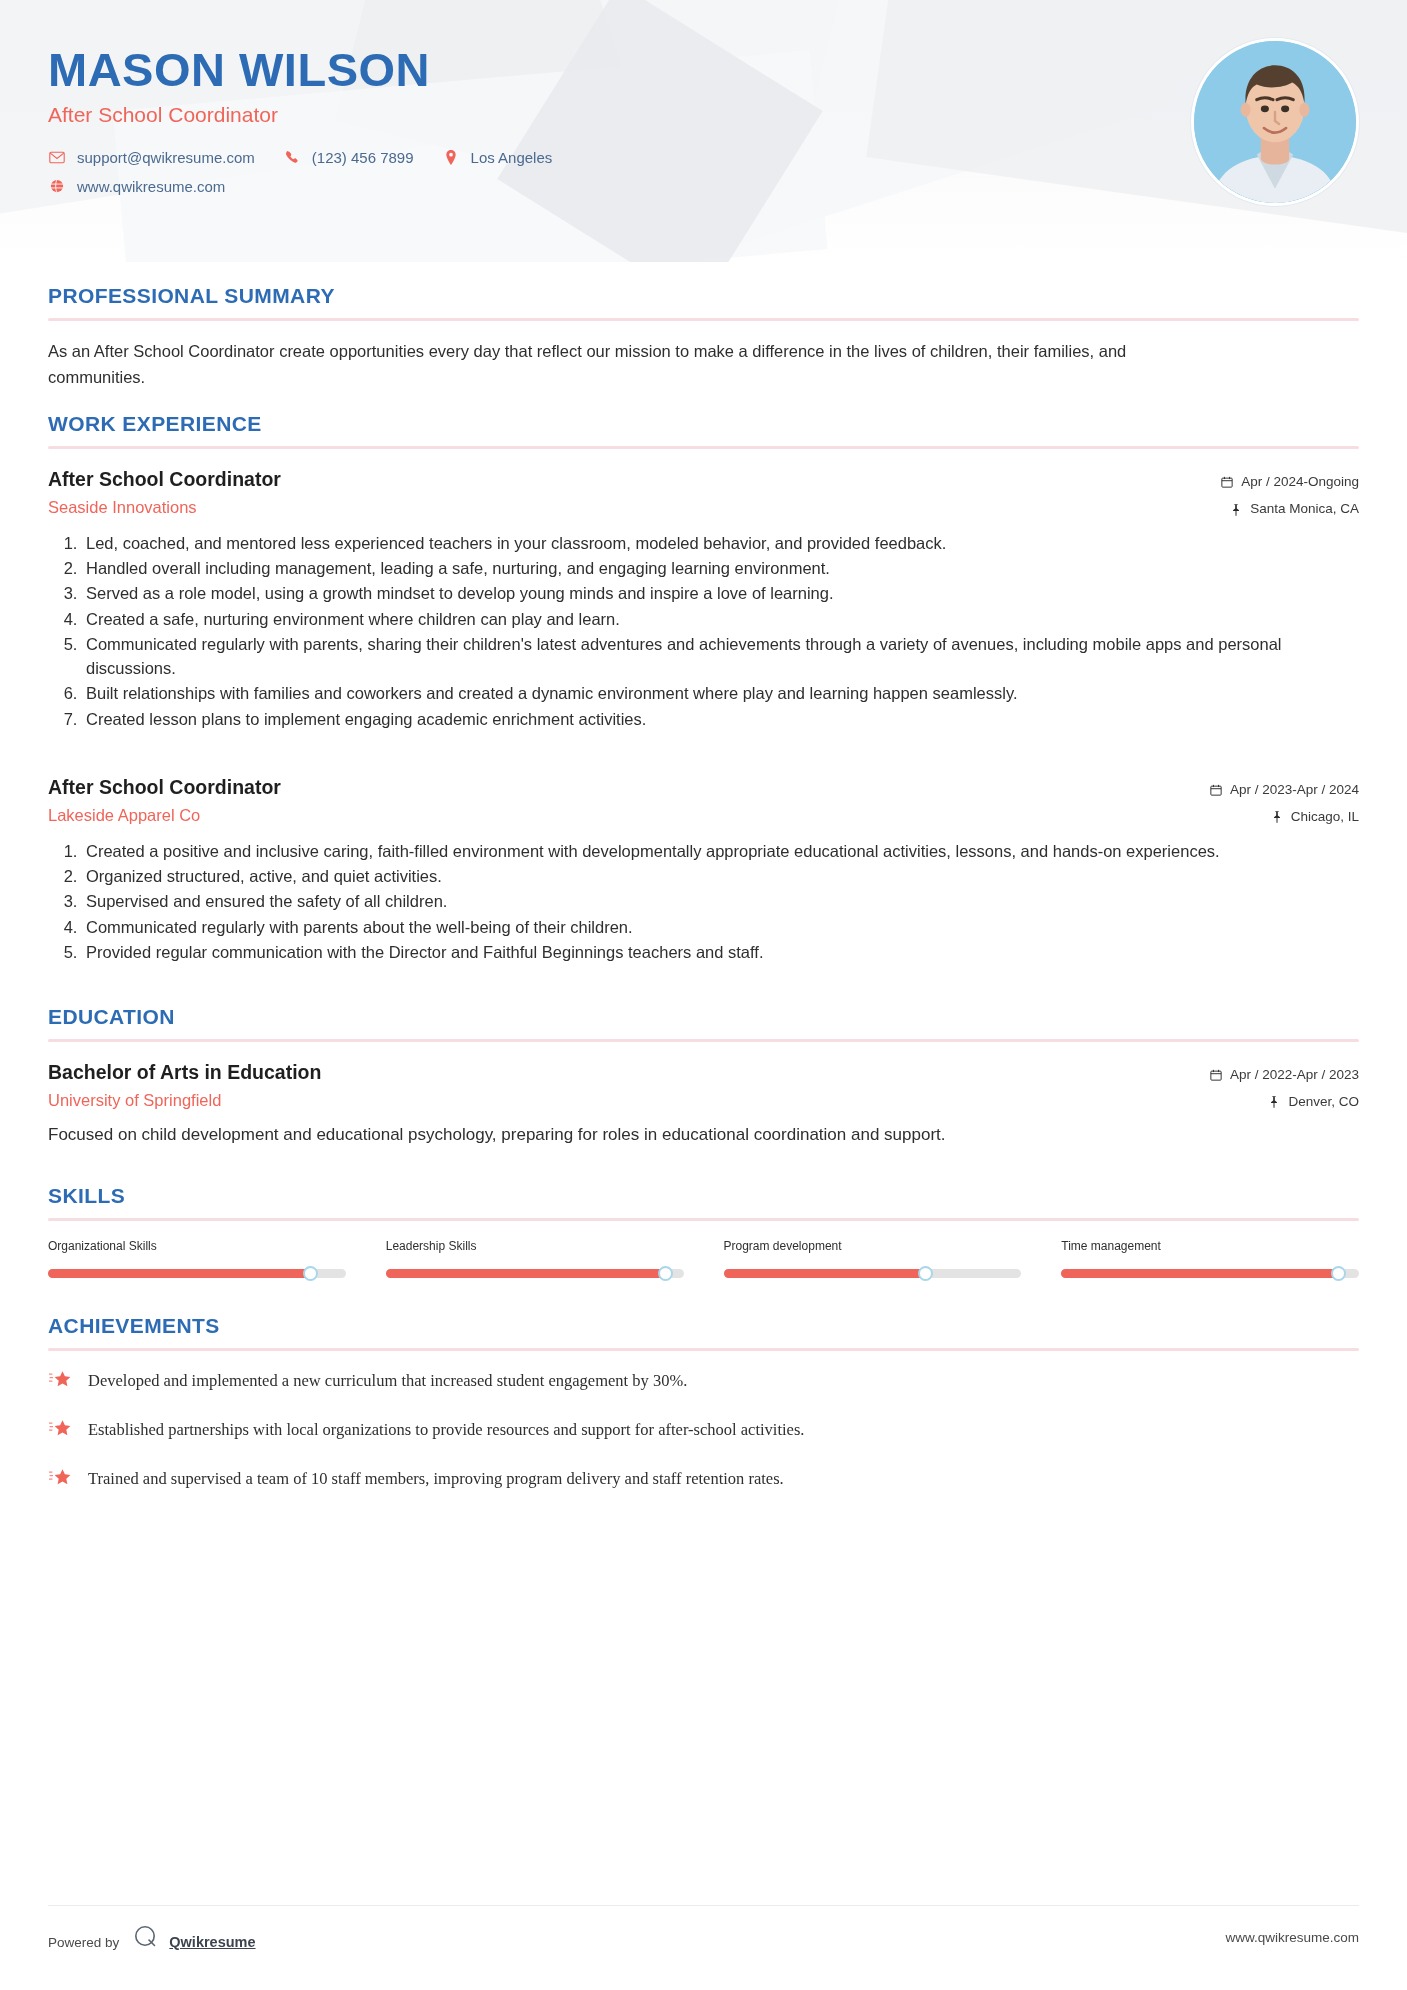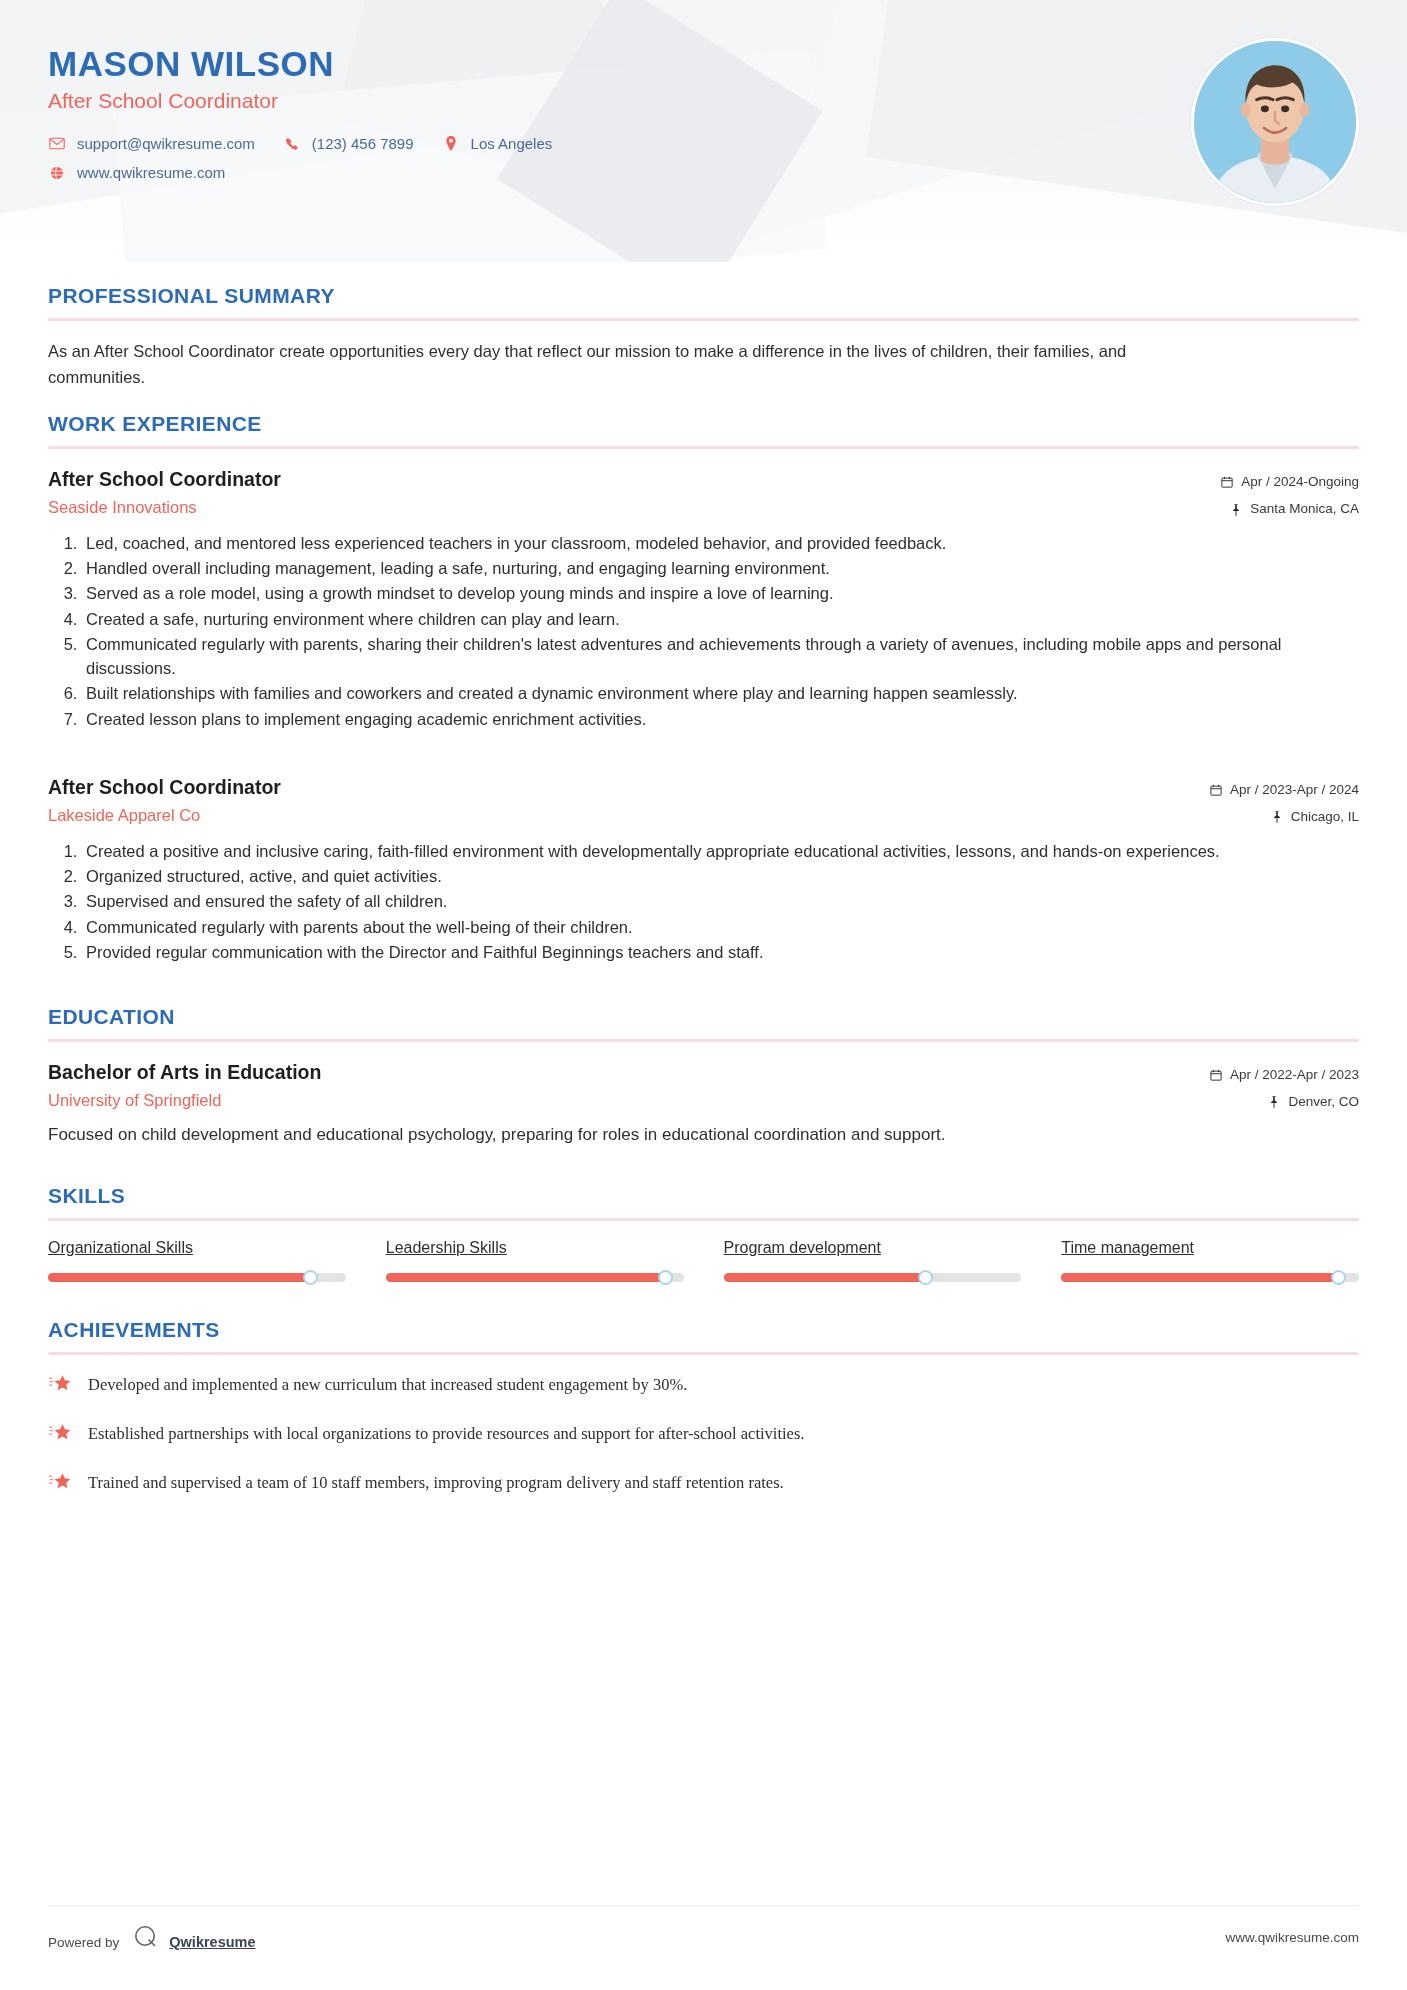--- a/index.html
+++ b/index.html
@@ -71,21 +71,21 @@
     top: 30px; left: 540px;
     width: 240px; height: 230px;
     background: #e8eaed;
     transform: rotate(32deg);
   }
   .banner-inner {
     position: relative;
     padding: 44px 48px 0 48px;
   }
   .name {
-    font-size: 35px;
+    font-size: 47px;
     font-weight: bold;
     letter-spacing: 0.5px;
     color: #2d6cb5;
     margin: 0;
     line-height: 1.12;
   }
   .role {
     font-size: 21px;
     color: #f0655a;
     margin: 6px 0 0 0;
@@ -230,24 +230,23 @@
     display: flex;
     gap: 0;
   }
   .skill {
     flex: 1 1 0;
     padding-right: 40px;
     box-sizing: border-box;
   }
   .skill:last-child { padding-right: 0; }
   .skill-name {
-    font-size: 16px;
+    font-size: 12px;
     color: #2f2f2f;
     margin-bottom: 16px;
-    text-decoration: underline;
   }
   .skill-track {
     position: relative;
     height: 9px;
     background: #e3e3e3;
     border-radius: 6px;
   }
   .skill-fill {
     position: absolute;
     left: 0; top: 0; bottom: 0;

